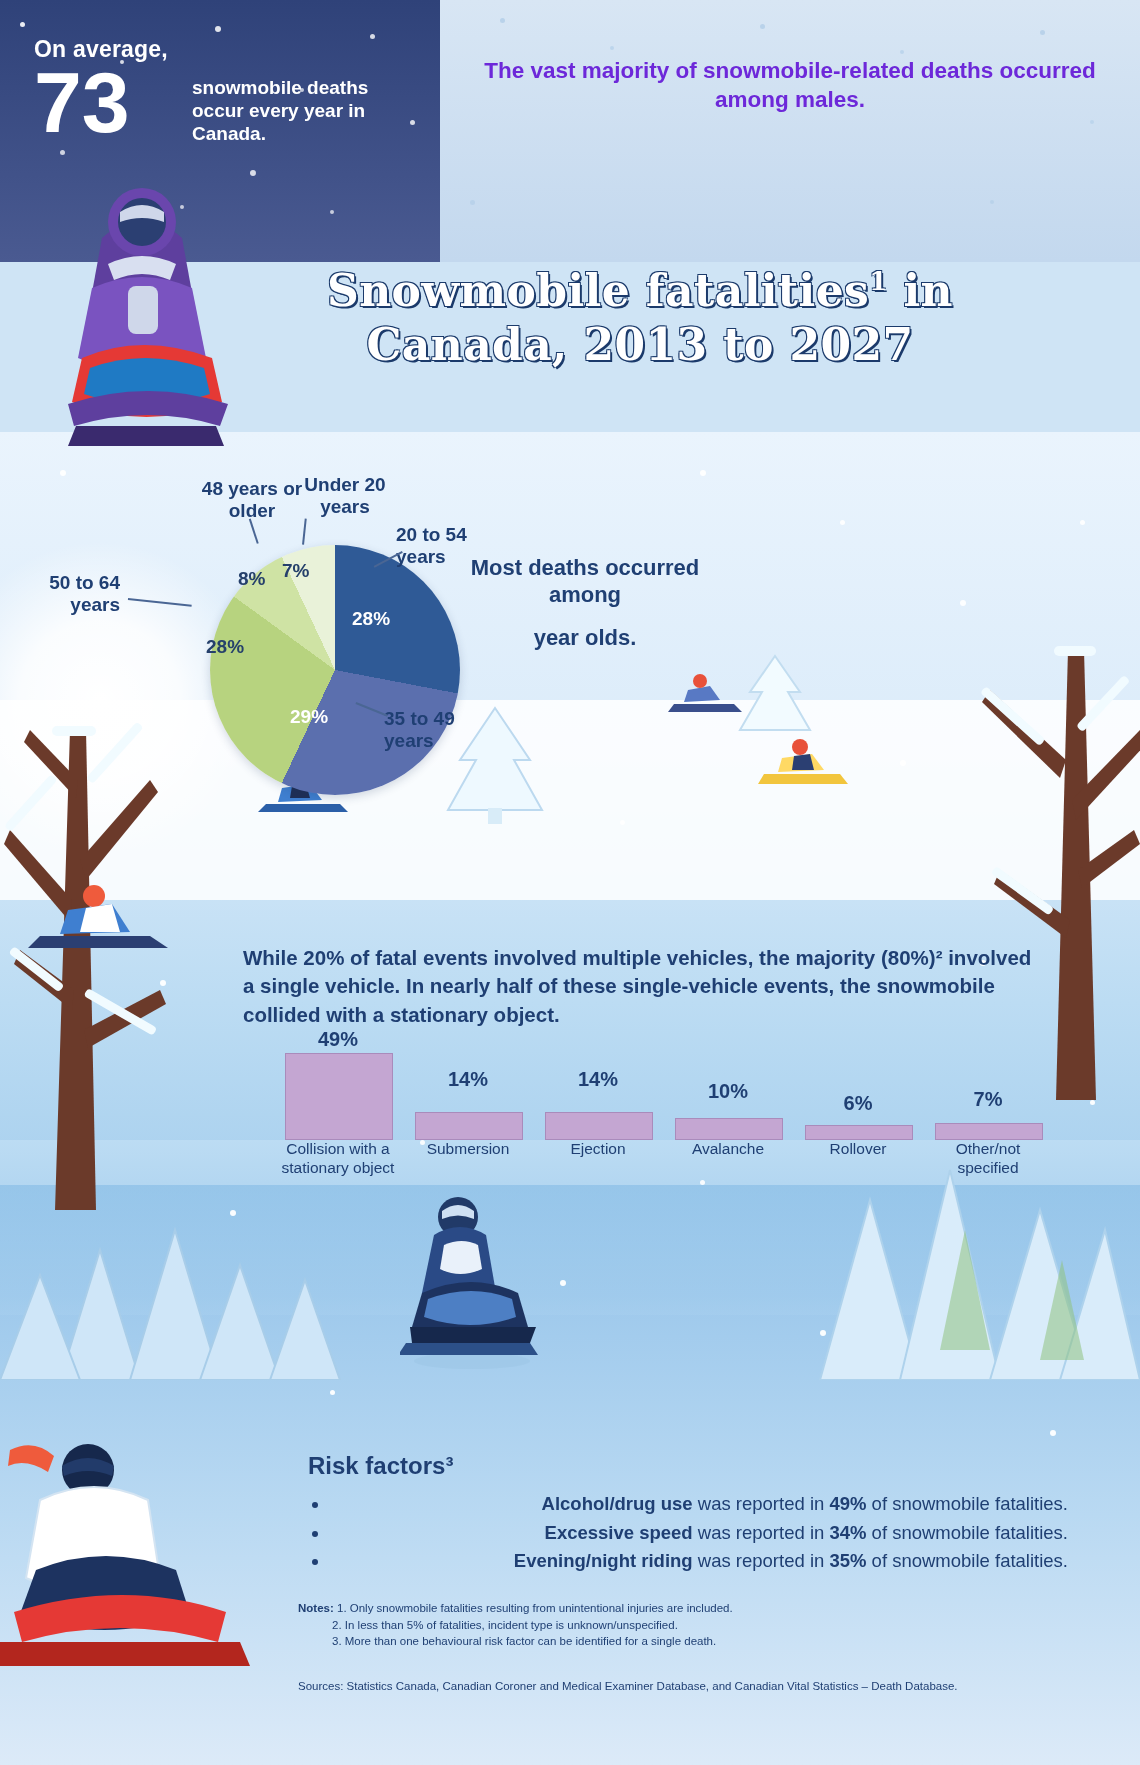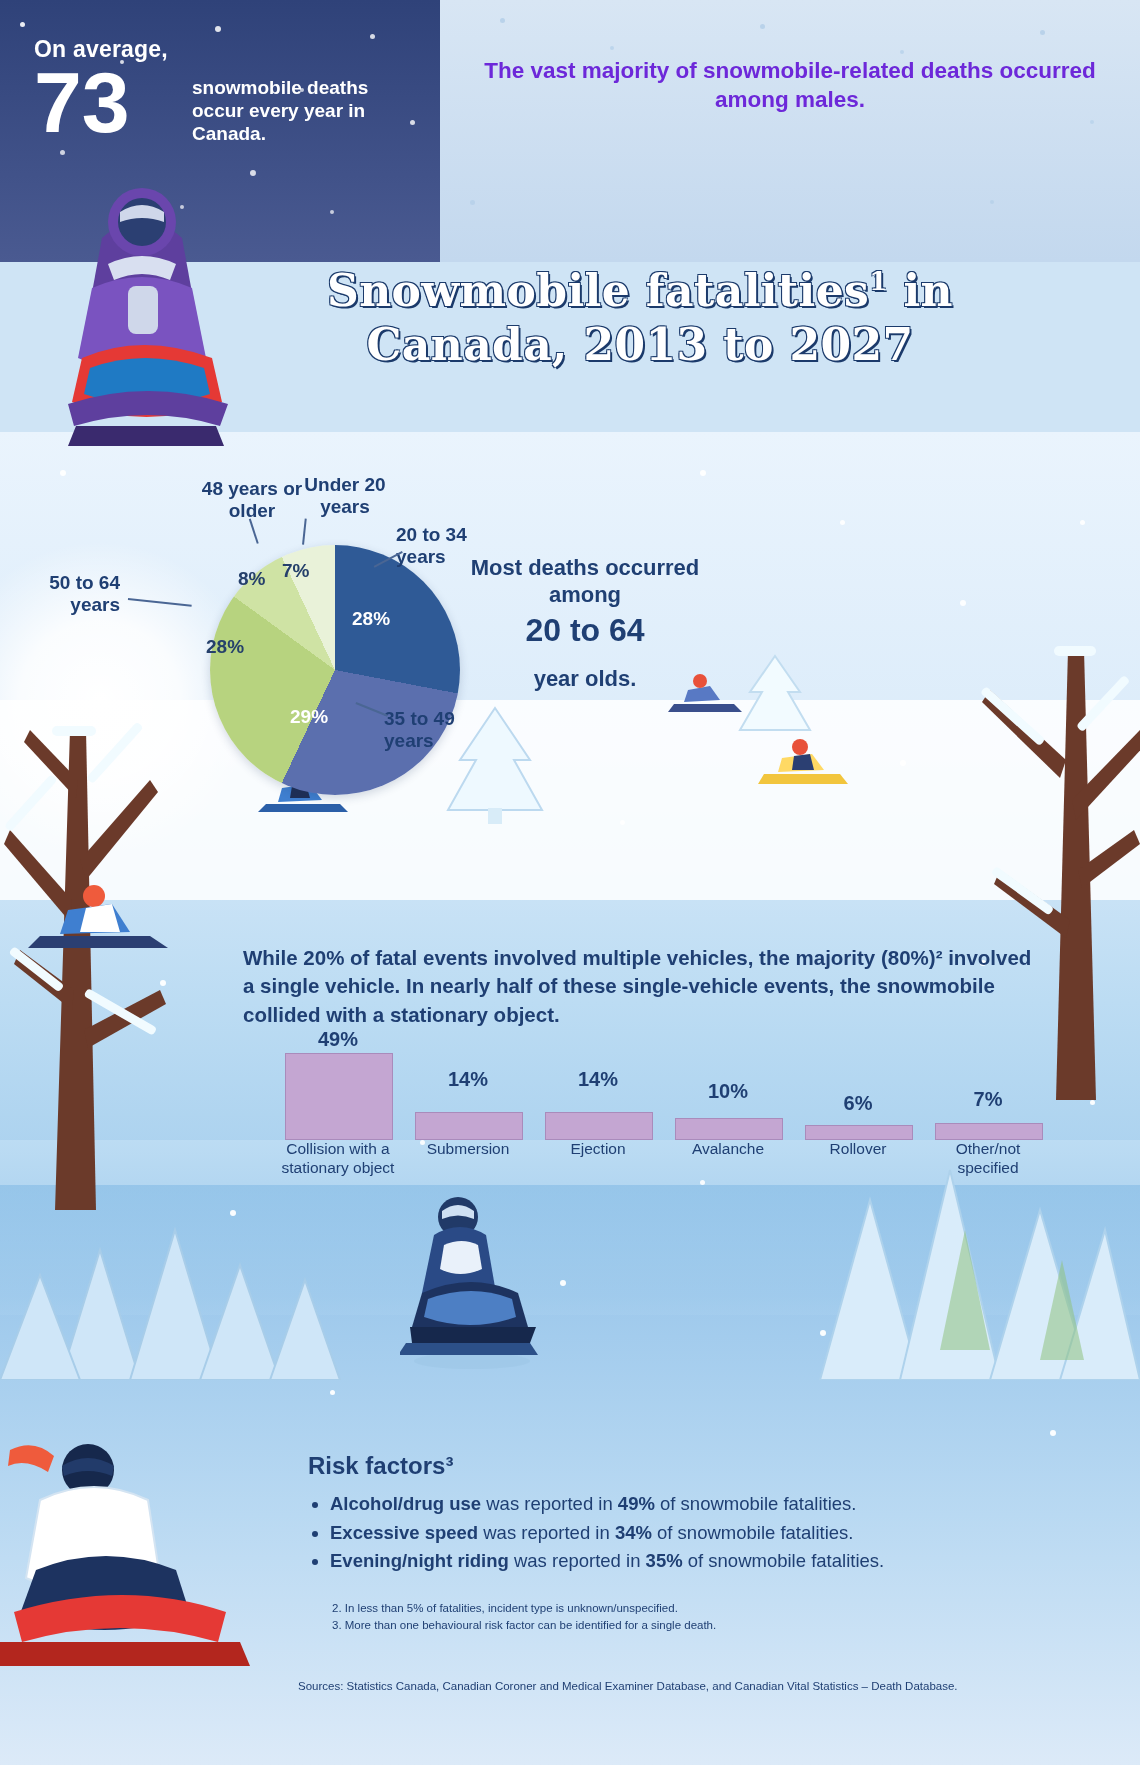--- a/index.html
+++ b/index.html
@@ -130,21 +130,21 @@
   }
   .bar-axis-lbl{
     position:absolute;left:285px;top:1188px;width:790px;text-align:center;
     font-size:15px;font-weight:bold;color:#1f3f73;
   }
 
   
   .risk{position:absolute;left:308px;top:1452px;width:760px;color:#1f3f73;}
   .risk h3{margin:0 0 10px 0;font-size:24px;font-weight:bold;}
   .risk ul{margin:0;padding-left:22px;}
-  .risk li{font-size:18.5px;line-height:1.55;}
+  .risk li{font-size:18.5px;line-height:1.55;text-align:right;}
   .risk li b{font-weight:bold;}
 
   
   .notes{position:absolute;left:298px;top:1600px;width:720px;color:#1f3f73;font-size:11.5px;line-height:1.45;}
   .notes .nlabel{font-weight:bold;}
   .notes .nline{padding-left:34px;}
   .notes .nline.first{padding-left:0;}
   .sources{position:absolute;left:298px;top:1678px;width:720px;color:#1f3f73;font-size:11.5px;line-height:1.45;}
 
   
@@ -324,34 +324,33 @@
     <div class="pie"></div>
 
     <div class="pct-in" style="left:268px;top:88px;">28%</div>
     <div class="pct-in" style="left:206px;top:186px;">29%</div>
     <div class="pct-in dark" style="left:122px;top:116px;">28%</div>
     <div class="pct-in dark" style="left:154px;top:48px;">8%</div>
     <div class="pct-in dark" style="left:198px;top:40px;">7%</div>
 
     <div class="slice-lbl" style="left:108px;top:-42px;width:120px;text-align:center;line-height:1.15;">48 years or older</div>
     <div class="slice-lbl" style="left:206px;top:-46px;width:110px;text-align:center;line-height:1.15;">Under 20 years</div>
-    <div class="slice-lbl" style="left:312px;top:4px;width:120px;line-height:1.15;">20 to 34 years</div>
+    <div class="slice-lbl" style="left:312px;top:4px;width:120px;line-height:1.15;">20 to 54 years</div>
     <div class="slice-lbl" style="left:300px;top:188px;width:120px;line-height:1.15;">35 to 49 years</div>
     <div class="slice-lbl" style="left:-84px;top:52px;width:120px;text-align:right;line-height:1.15;">50 to 64 years</div>
 
     <div class="leader" style="left:166px;top:-2px;width:26px;transform:rotate(72deg);"></div>
     <div class="leader" style="left:222px;top:-2px;width:26px;transform:rotate(96deg);"></div>
     <div class="leader" style="left:290px;top:46px;width:32px;transform:rotate(-28deg);"></div>
     <div class="leader" style="left:272px;top:182px;width:34px;transform:rotate(22deg);"></div>
     <div class="leader" style="left:44px;top:78px;width:64px;transform:rotate(6deg);"></div>
   </div>
 
   <div class="pie-note">
     <div class="l1">Most deaths occurred among</div>
-    <div class="l2">20 to 64</div>
     <div class="l3">year olds.</div>
   </div>
 
   <div class="para">While 20% of fatal events involved multiple vehicles, the majority (80%)² involved a single vehicle. In nearly half of these single-vehicle events, the snowmobile collided with a stationary object.</div>
 
   <div class="bars">
 
     <div class="bar-val" style="left:0px;top:18px;">49%</div>
     <div class="bar-col" style="left:0px;height:85px;">
       <div class="bar" style="height:85px;"></div>
@@ -420,20 +419,24 @@
       <li>
         <b>Excessive speed</b><span> was reported in </span><b>34%</b><span> of snowmobile fatalities.</span>
       </li>
       <li>
         <b>Evening/night riding</b><span> was reported in </span><b>35%</b><span> of snowmobile fatalities.</span>
       </li>
     </ul>
   </div>
 
   <div class="notes">
+    <div class="nline first">
+      <span class="nlabel">Notes:</span>
+      <span>1. Only snowmobile fatalities resulting from unintentional injuries are included.</span>
+    </div>
     <div class="nline">2. In less than 5% of fatalities, incident type is unknown/unspecified.</div>
     <div class="nline">3. More than one behavioural risk factor can be identified for a single death.</div>
   </div>
 
   <div class="sources">
     <span class="nlabel">Sources:</span>
     <span>Statistics Canada, Canadian Coroner and Medical Examiner Database, and Canadian Vital Statistics – Death Database.</span>
   </div>
 
 </div>

